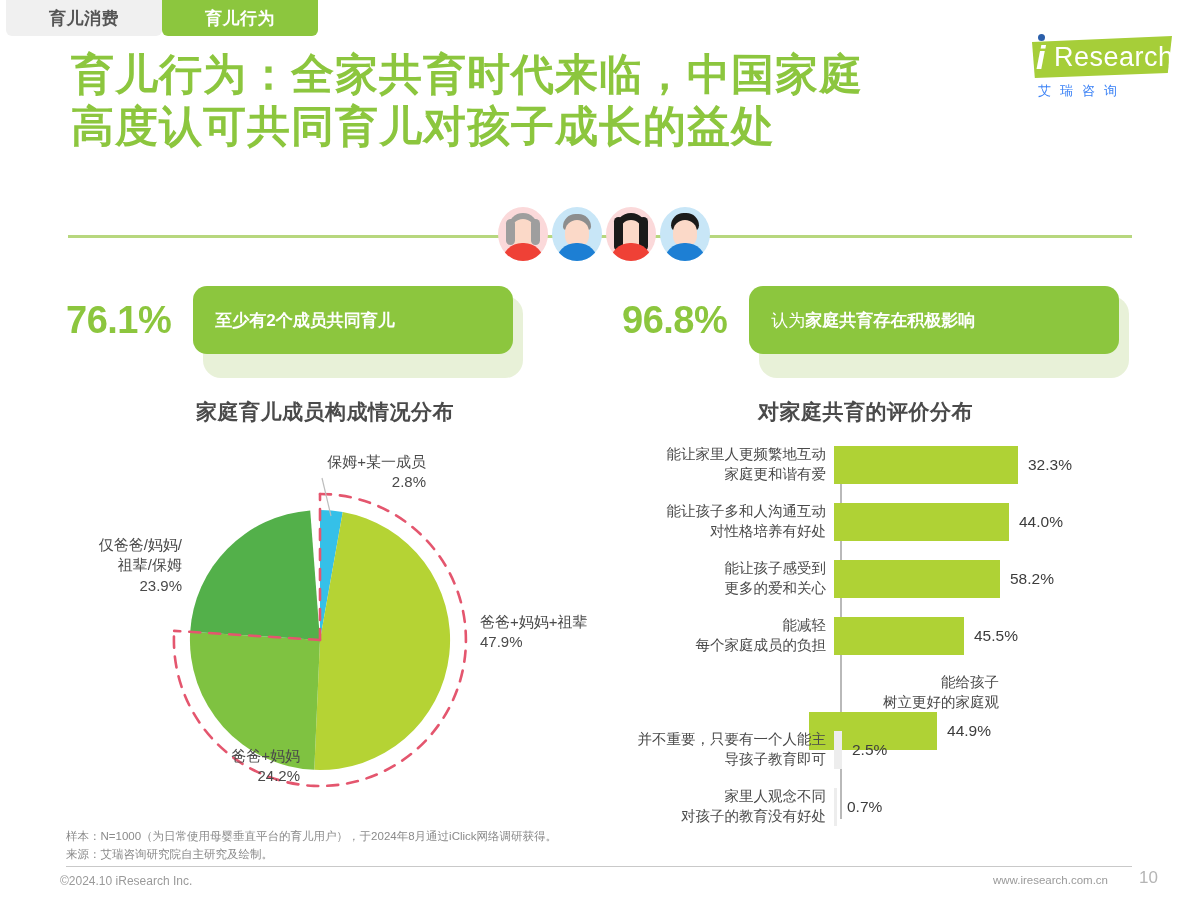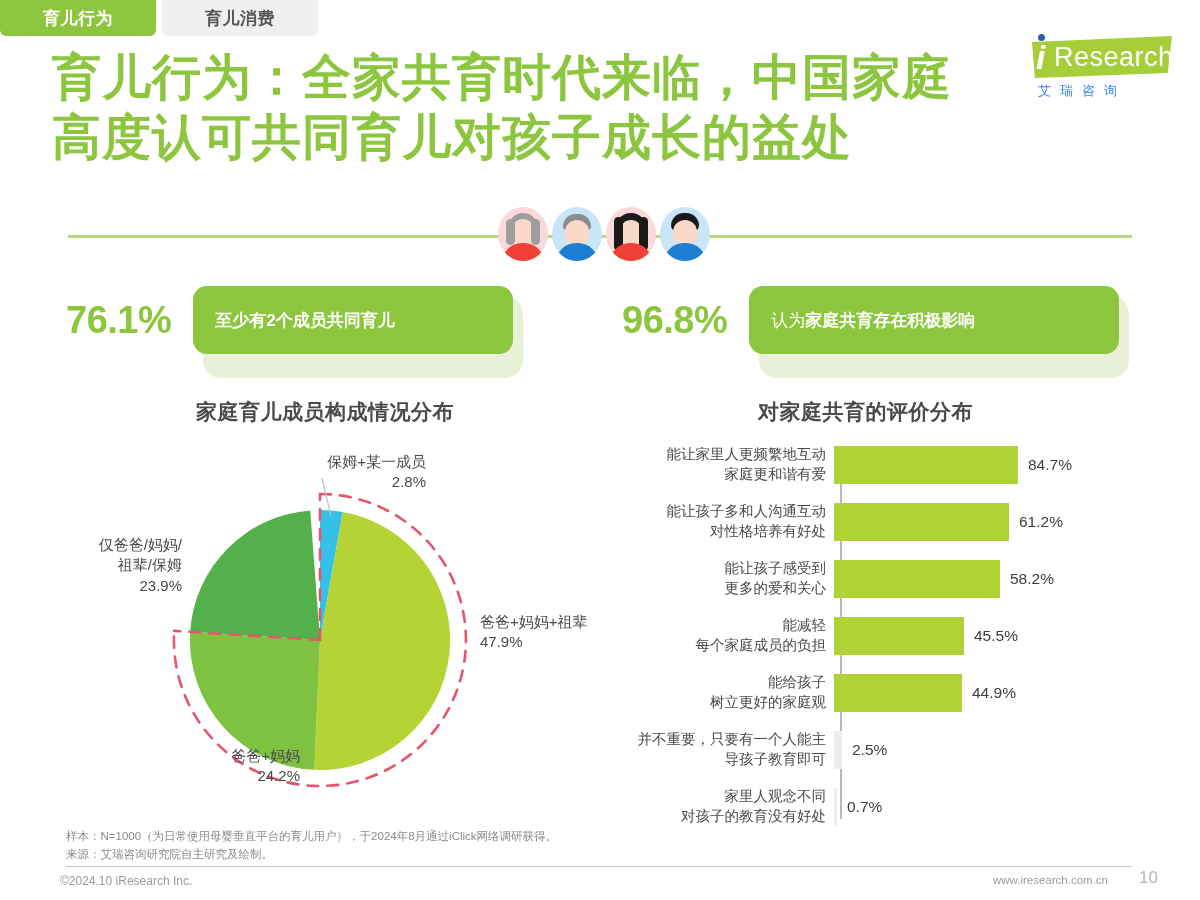--- a/index.html
+++ b/index.html
@@ -19,22 +19,22 @@
     display:flex;align-items:center;justify-content:center;
     font-size:17px;font-weight:bold;letter-spacing:.5px;
     padding:0 24px;height:36px;
     border-bottom-left-radius:6px;border-bottom-right-radius:6px;
   }
   .tab.active{background:#8cc63e;color:#ffffff;min-width:108px;}
   .tab.inactive{background:#f0f0f0;color:#555555;min-width:108px;margin-left:6px;}
 
   
   .title{
-    position:absolute;left:52px;top:48px;width:960px;
-    font-size:49px;line-height:1.22;font-weight:bold;
+    position:absolute;left:71px;top:48px;width:960px;
+    font-size:43px;line-height:1.22;font-weight:bold;
     color:#8cc63e;letter-spacing:1px;
     white-space:pre-line;
   }
 
   
   .logo{position:absolute;right:28px;top:36px;width:164px;height:66px;}
   .logo-mark{position:relative;width:164px;height:44px;}
   .logo-shape{
     position:absolute;left:24px;top:0;width:140px;height:42px;
     background:#a6ce39;
@@ -116,25 +116,25 @@
   .foot-left{position:absolute;left:60px;top:874px;font-size:12px;color:#9a9a9a;text-align:center;}
   .foot-right{position:absolute;right:92px;top:874px;font-size:11.5px;color:#9a9a9a;}
   .foot-page{position:absolute;right:42px;top:868px;font-size:17px;color:#b5b5b5;}
 </style>
 </head>
 <body>
 
 <div class="slide">
 
   <div class="tabs">
+    <div class="tab inactive">
+      <span>育儿消费</span>
+    </div>
     <div class="tab active">
       <span>育儿行为</span>
-    </div>
-    <div class="tab inactive">
-      <span>育儿消费</span>
     </div>
   </div>
 
   <div class="title">育儿行为：全家共育时代来临，中国家庭
 高度认可共同育儿对孩子成长的益处</div>
 
   <div class="logo">
     <div class="logo-mark">
       <div class="logo-shape"></div>
       <div class="logo-dot"></div>
@@ -235,30 +235,30 @@
   </div>
 
   <div class="bars">
     <div class="bar-axis"></div>
 
     <div class="bar-row" style="top:0px;">
       <div class="bar-label">能让家里人更频繁地互动
 家庭更和谐有爱</div>
       <div class="bar-track">
         <div class="bar-fill" style="width:184px;"></div>
-        <div class="bar-val">84.7%</div>
+        <div class="bar-val">32.3%</div>
       </div>
     </div>
 
     <div class="bar-row" style="top:57px;">
       <div class="bar-label">能让孩子多和人沟通互动
 对性格培养有好处</div>
       <div class="bar-track">
         <div class="bar-fill" style="width:175px;"></div>
-        <div class="bar-val">61.2%</div>
+        <div class="bar-val">44.0%</div>
       </div>
     </div>
 
     <div class="bar-row" style="top:114px;">
       <div class="bar-label">能让孩子感受到
 更多的爱和关心</div>
       <div class="bar-track">
         <div class="bar-fill" style="width:166px;"></div>
         <div class="bar-val">58.2%</div>
       </div>
@@ -266,21 +266,21 @@
 
     <div class="bar-row" style="top:171px;">
       <div class="bar-label">能减轻
 每个家庭成员的负担</div>
       <div class="bar-track">
         <div class="bar-fill" style="width:130px;"></div>
         <div class="bar-val">45.5%</div>
       </div>
     </div>
 
-    <div class="bar-row" style="top:228px;">
+    <div class="bar-row" style="top:228px;flex-direction:column;">
       <div class="bar-label">能给孩子
 树立更好的家庭观</div>
       <div class="bar-track">
         <div class="bar-fill" style="width:128px;"></div>
         <div class="bar-val">44.9%</div>
       </div>
     </div>
 
     <div class="bar-row" style="top:285px;">
       <div class="bar-label">并不重要，只要有一个人能主

